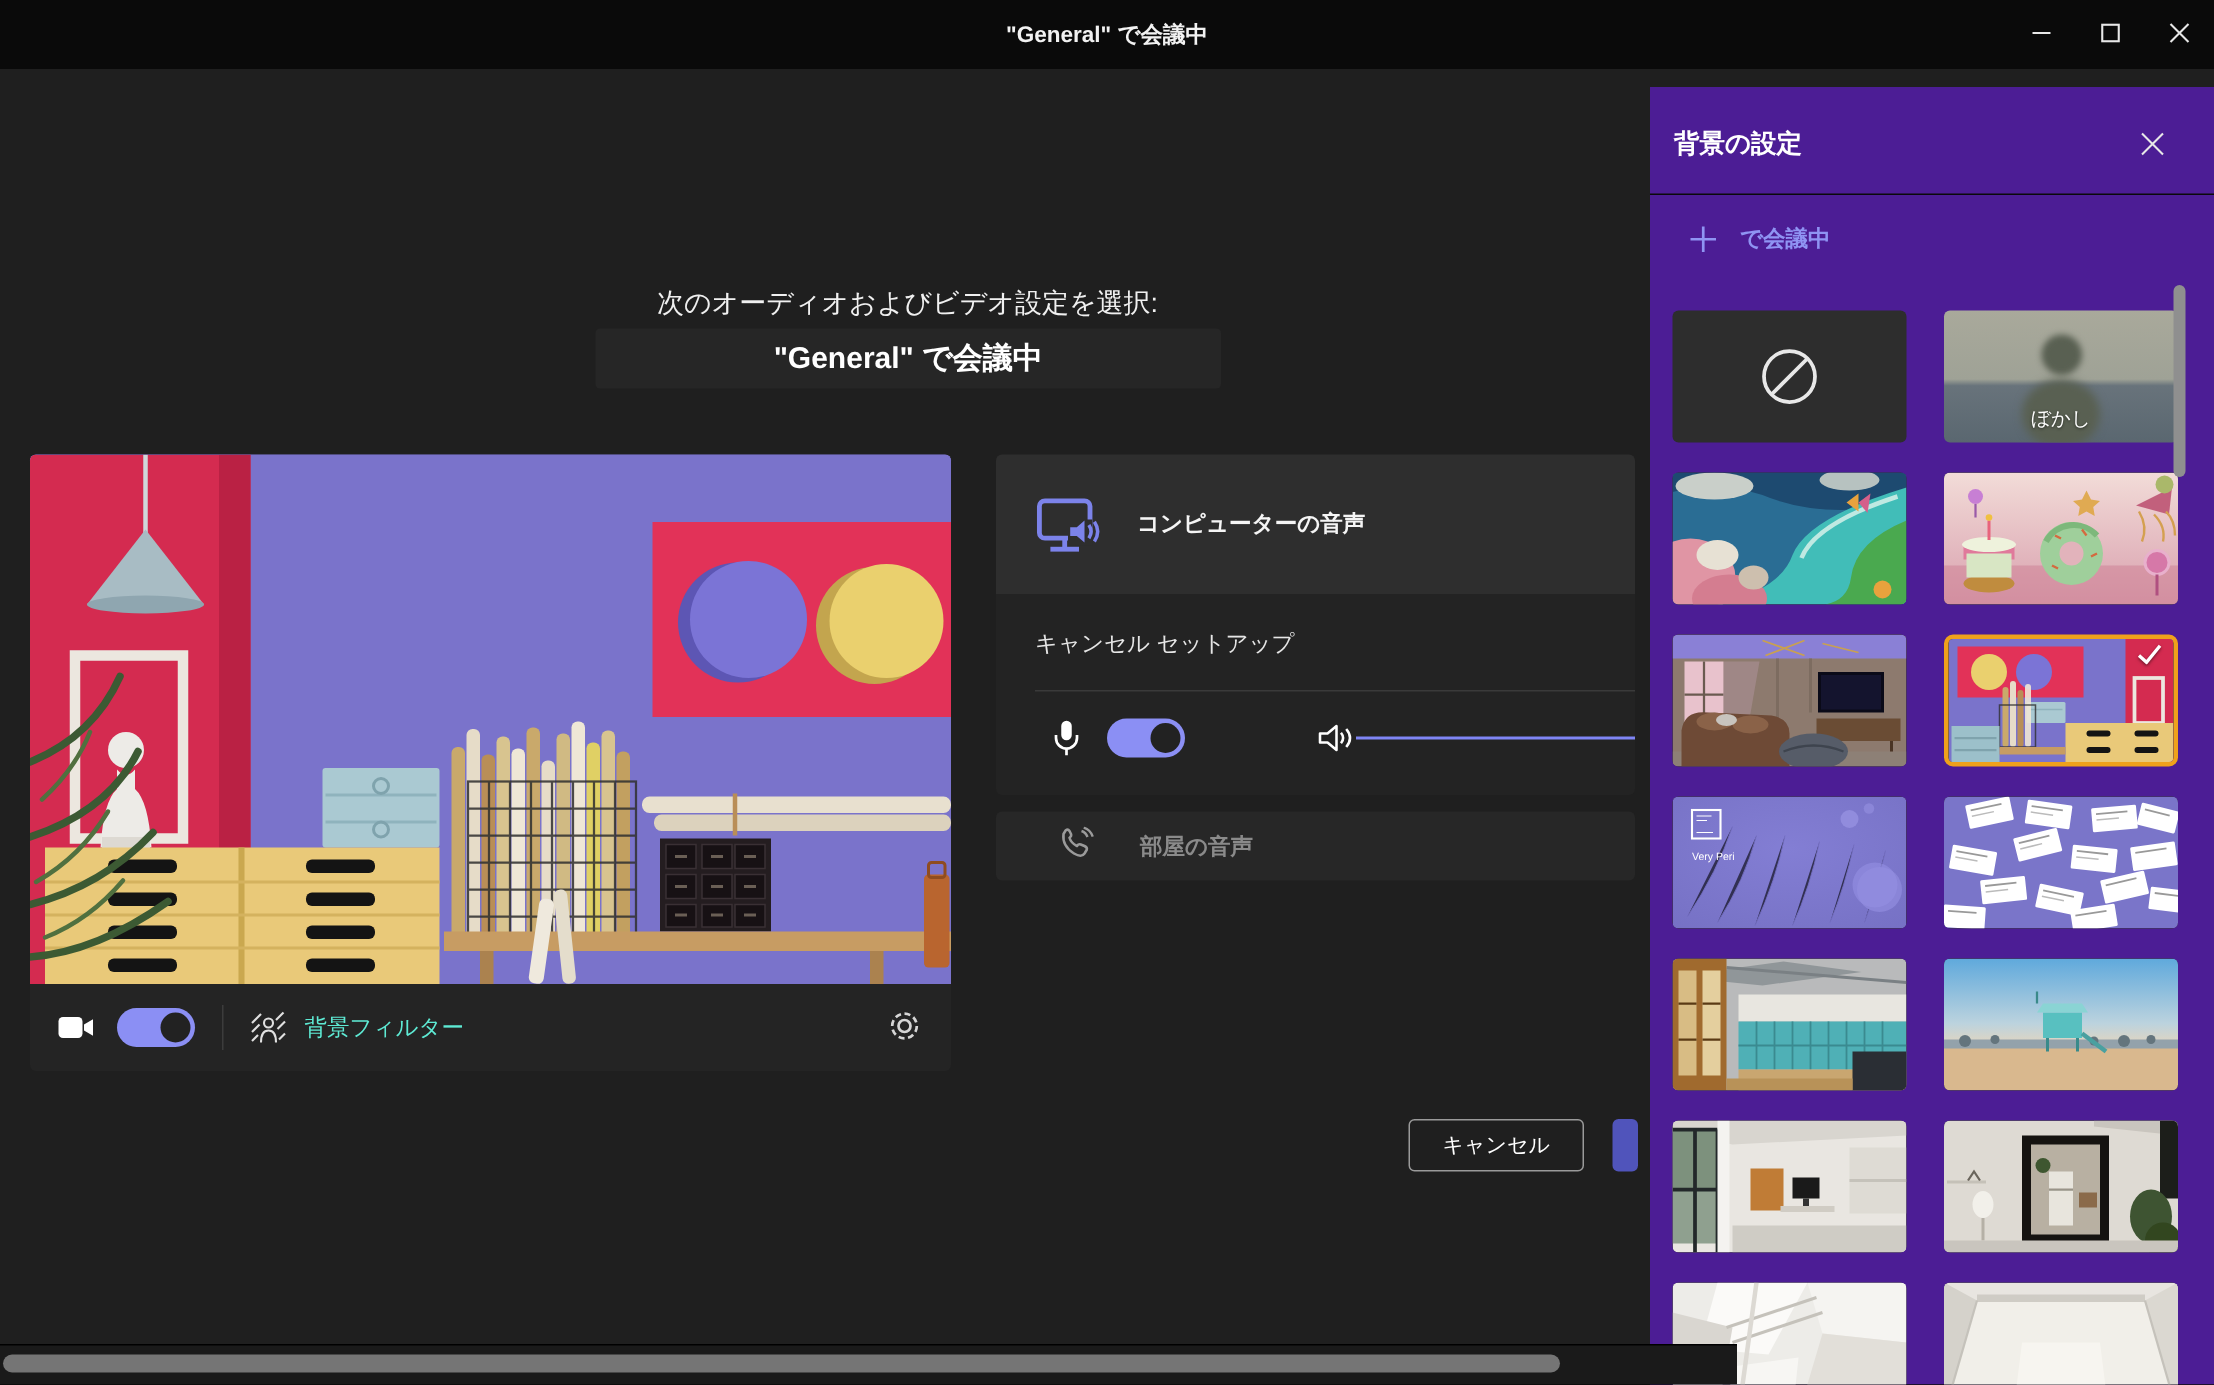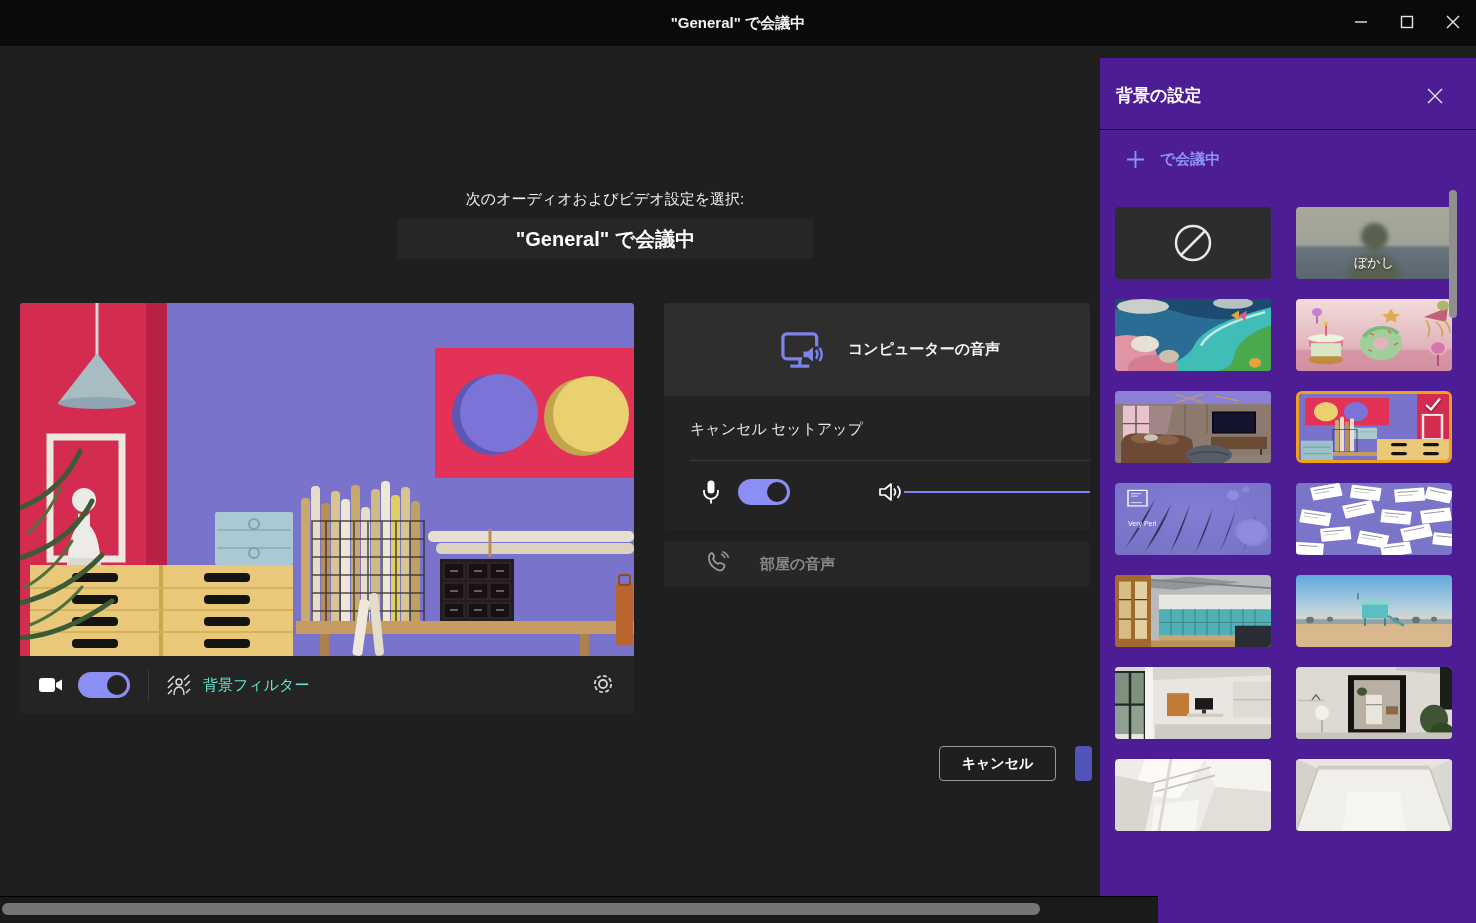--- a/index.html
+++ b/index.html
@@ -10,78 +10,78 @@
   }
   
   .titlebar { position:absolute; left:0; top:0; width:1476px; height:46px; background:#0a0a0a;
               display:flex; align-items:center; justify-content:center; z-index:40;}
   .titlebar-title { font-size:15px; font-weight:bold; color:#f2f2f2; }
   .win-controls { position:absolute; right:0; top:0; height:46px; display:flex; }
   .win-btn { width:46px; height:46px; background:transparent; border:none; display:flex;
              align-items:center; justify-content:center; cursor:pointer; }
   
   .prompt { position:absolute; left:0; top:190px; width:1210px; text-align:center;
-            font-size:15px; color:#f0f0f0; }
+            font-size:18px; color:#f0f0f0; }
   .meeting-box { position:absolute; left:397px; top:219px; width:417px; height:40px;
                  background:#262626; border-radius:3px; text-align:center; line-height:40px;
                  font-size:20px; font-weight:bold; }
   
   .preview { position:absolute; left:20px; top:303px; width:614px; height:353px;
              border-radius:4px 4px 0 0; overflow:hidden; background:#7a73cb; }
   .preview svg { display:block; }
   .preview-bar { position:absolute; left:20px; top:656px; width:614px; height:58px;
                  background:#242424; border-radius:0 0 4px 4px; display:flex; align-items:center;
                  padding:0 18px; }
   .toggle { width:52px; height:26px; border-radius:13px; background:#8b8ff4; position:relative;
             cursor:pointer; flex:none; }
   .toggle .knob { position:absolute; right:3px; top:3px; width:20px; height:20px;
                   border-radius:50%; background:#222222; }
   .vdivider { width:1px; height:30px; background:#3c3c3c; margin:0 18px; }
   .filter-label { font-size:15px; color:#5eead4; margin-left:12px; }
   .bar-spacer { flex:1; }
   
   .card { position:absolute; left:664px; width:426px; }
   .card-computer { top:303px; height:93px; background:#2e2e2e; border-radius:4px 4px 0 0;
-                   display:flex; align-items:center; padding-left:26px; gap:24px; cursor:pointer;justify-content:center; }
+                   display:flex; align-items:center; padding-left:26px; gap:24px; cursor:pointer; }
   .card-computer .opt-label { font-size:15px; font-weight:bold; color:#f5f5f5; }
   .card-custom { top:396px; height:134px; background:#232323; border-radius:0 0 4px 4px; }
   .custom-label { position:absolute; left:26px; top:24px; font-size:15px; color:#e6e6e6; }
   .custom-divider { position:absolute; left:26px; right:0; top:64px; height:1px; background:#3a3a3a; }
   .custom-controls { position:absolute; left:36px; right:0; top:82px; height:28px;
                      display:flex; align-items:center; }
   .volume-line { position:absolute; left:204px; right:0; top:13px; height:2px; background:#7f85f5;
                  cursor:pointer; }
   .opt { height:46px; background:#272727; border-radius:4px; display:flex; align-items:center;
          padding-left:40px; gap:30px; cursor:pointer; }
   .opt-phone { top:541px; }
   .opt-room  { top:603px; }
   .opt-noaudio { top:665px; }
   .opt .opt-label { font-size:15px; font-weight:bold; color:#f0f0f0; }
   .opt-phone .opt-label { color:#8a8a8a; }
   
   .cancel-btn { position:absolute; left:939px; top:746px; width:117px; height:35px;
                 background:transparent; border:1px solid #9a9a9a; border-radius:4px;
-                color:#fff; font-size:14px; font-weight:bold; cursor:pointer;
+                color:#fff; font-size:14px; font-weight:normal; cursor:pointer;
                 font-family:"Liberation Sans","DejaVu Sans",sans-serif; }
   .join-btn { position:absolute; left:1075px; top:746px; width:17px; height:35px;
               background:#5054bb; border:none; border-radius:4px; cursor:pointer; }
   
   .panel { position:absolute; left:1100px; top:58px; width:376px; height:877px;
            background:#4c1d95; z-index:10; }
   .panel-title { position:absolute; left:16px; top:26px; font-size:17px; font-weight:bold; }
   .panel-close { position:absolute; right:26px; top:24px; width:30px; height:30px; border:none;
                  background:transparent; display:flex; align-items:center; justify-content:center;
                  cursor:pointer; }
   .panel-divider { position:absolute; left:0; right:0; top:71px; height:1px; background:#0a0a0a; }
   .add-new { position:absolute; left:26px; top:92px; display:flex; align-items:center; gap:15px;
              background:transparent; border:none; cursor:pointer; color:#8f94f3;
              font-size:15px; font-weight:bold; font-family:"Liberation Sans","DejaVu Sans",sans-serif; }
   .bg-grid { position:absolute; left:15px; top:149px; width:337px; display:grid;
              grid-template-columns:156px 156px; column-gap:25px; row-gap:20px; }
-  .tile { width:156px; height:72px; border-radius:4px; overflow:hidden; position:relative;
+  .tile { width:156px; height:88px; border-radius:4px; overflow:hidden; position:relative;
           cursor:pointer; background:#2d2d2d; }
   .tile svg { display:block; width:100%; height:100%; }
   .tile-none { display:flex; align-items:center; justify-content:center; }
   .tile-blur { background:linear-gradient(180deg,#a9a99b 0%,#9fa296 52%,#68737b 57%,#5a6770 100%); }
   .blur-head { position:absolute; left:65px; top:16px; width:27px; height:27px; border-radius:50%;
                background:#596052; filter:blur(2px); }
   .blur-body { position:absolute; left:52px; top:46px; width:52px; height:46px; border-radius:50%;
                background:#596052; filter:blur(3px); }
   .blur-label { position:absolute; left:0; right:0; bottom:7px; text-align:center; font-size:13px;
                 color:#fff; text-shadow:0 1px 2px rgba(0,0,0,.6); }

